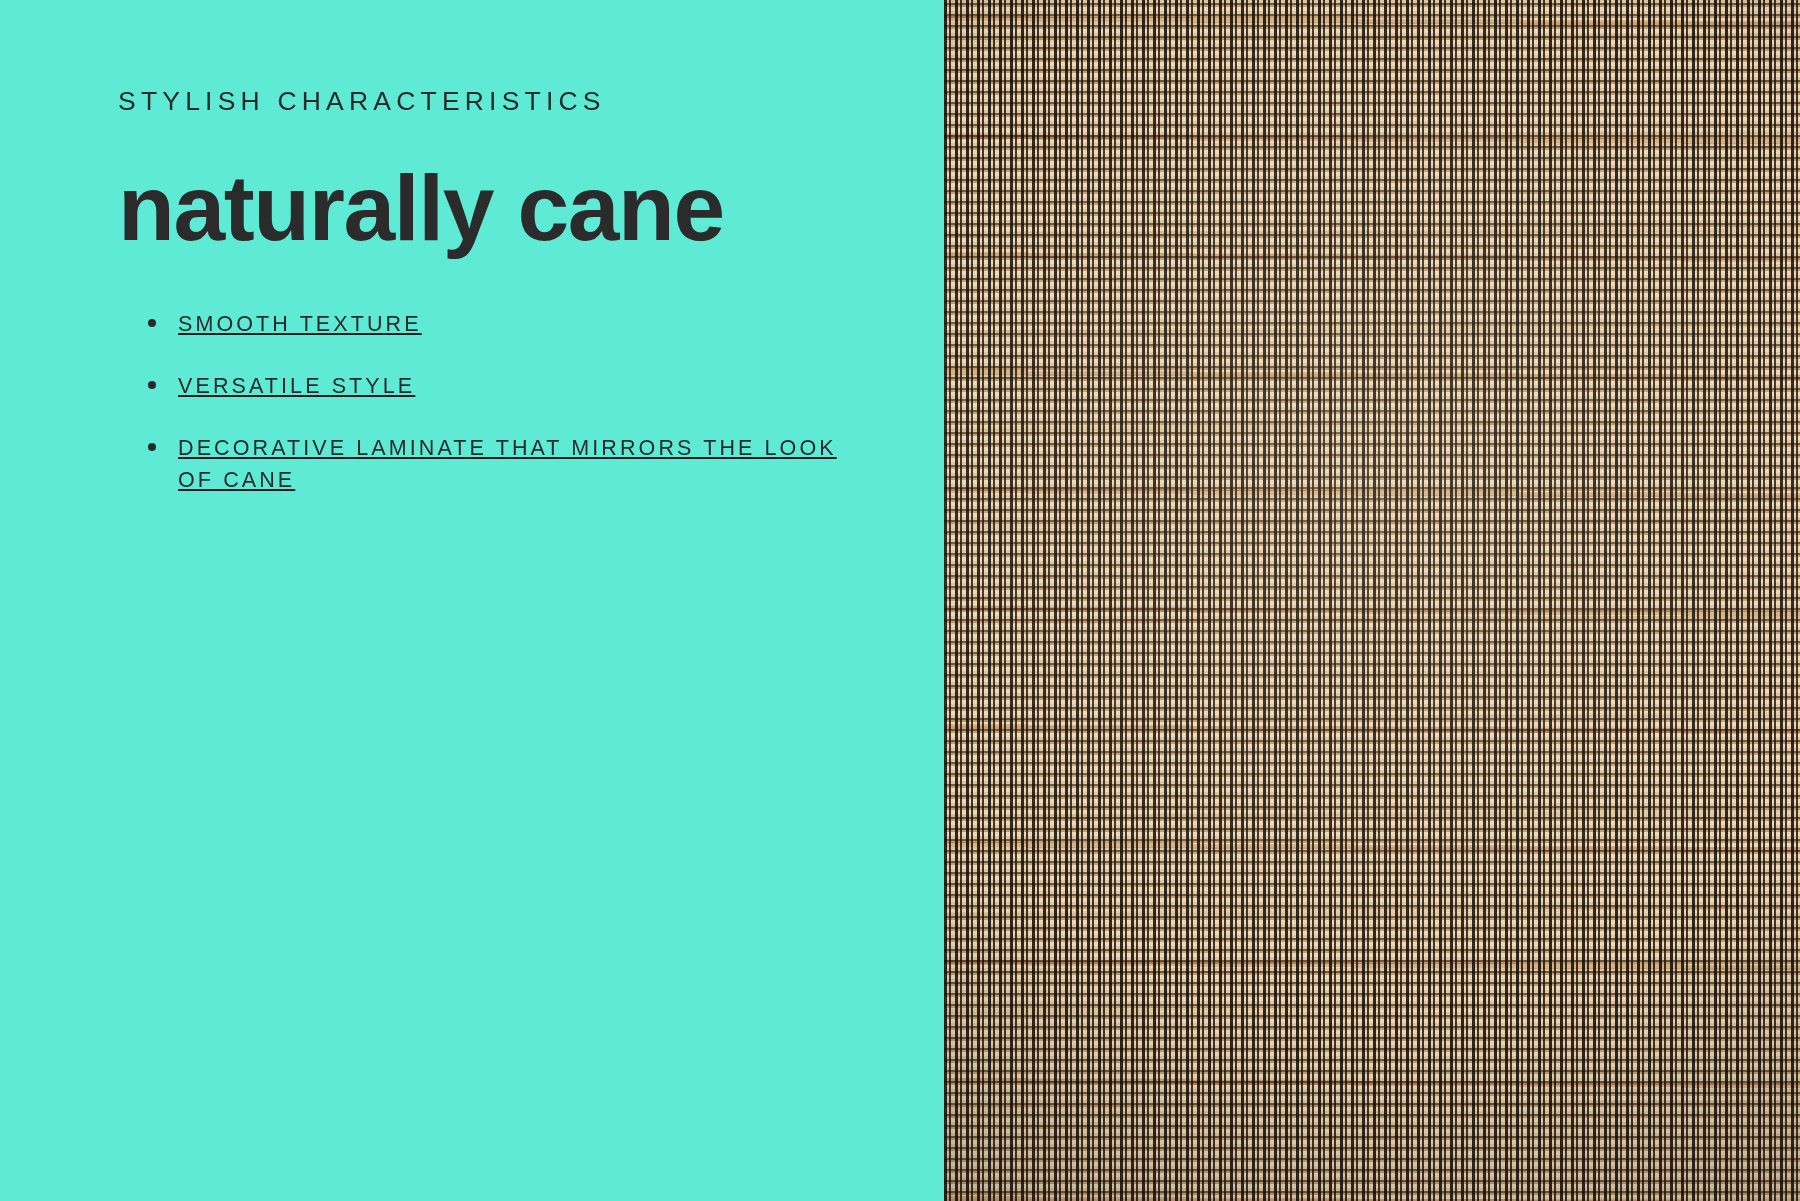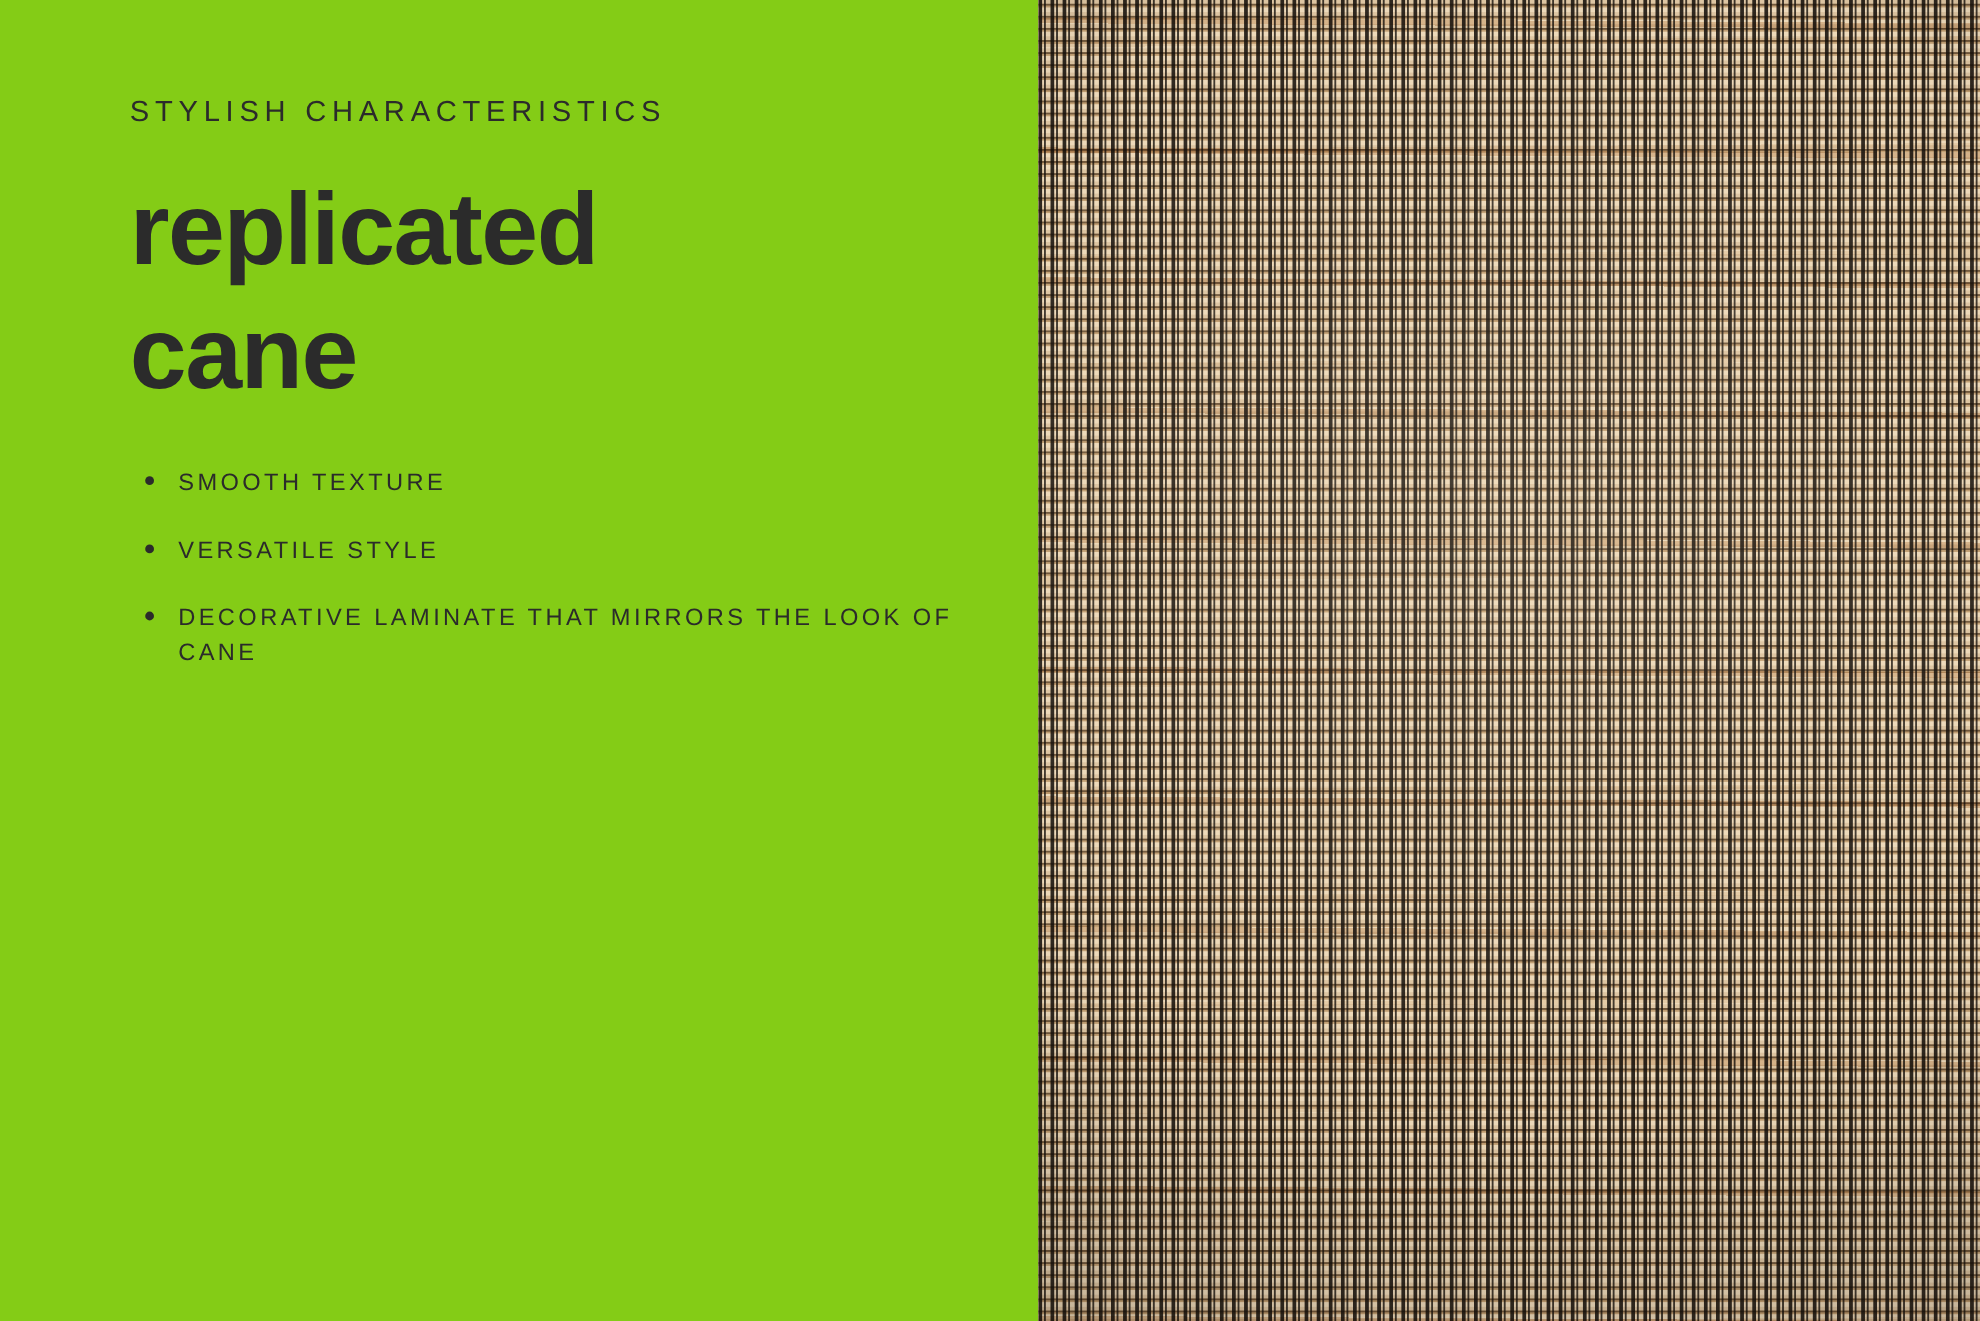--- a/index.html
+++ b/index.html
@@ -20,21 +20,21 @@
     height: 1201px;
     display: flex;
     background: #ffffff;
   }
 
   
   .text-panel {
     position: relative;
     width: 944px;
     height: 100%;
-    background: #84cc16;
+    background: #5eead4;
     box-sizing: border-box;
     padding: 86px 60px 0 118px;
   }
 
   .eyebrow {
     font-size: 26.5px;
     letter-spacing: 5.2px;
     font-weight: 400;
     color: #2b2b2b;
     text-transform: uppercase;
@@ -56,22 +56,23 @@
     font-size: 24.5px;
     line-height: 1.86;
     font-weight: 400;
     color: #2b2b2b;
     margin: 0 0 48px 0;
     max-width: 700px;
   }
 
   .feature-list {
     list-style: none;
-    margin: 0;
+    margin: 16px;
     padding: 0;
+    text-decoration: underline;
   }
   .feature-item {
     position: relative;
     padding-left: 44px;
     margin-bottom: 30px;
     font-size: 21.5px;
     letter-spacing: 3.1px;
     line-height: 1.48;
     text-transform: uppercase;
     color: #2b2b2b;
@@ -163,21 +164,21 @@
 </style>
 </head>
 <body>
 
 <div class="page">
 
   <section class="text-panel">
 
     <div class="eyebrow">STYLISH CHARACTERISTICS</div>
 
-    <h1 class="headline">replicated cane</h1>
+    <h1 class="headline">naturally cane</h1>
 
 
     <ul class="feature-list">
       <li class="feature-item">
         <span class="bullet"></span>
         <span>SMOOTH TEXTURE</span>
       </li>
       <li class="feature-item">
         <span class="bullet"></span>
         <span>VERSATILE STYLE</span>

